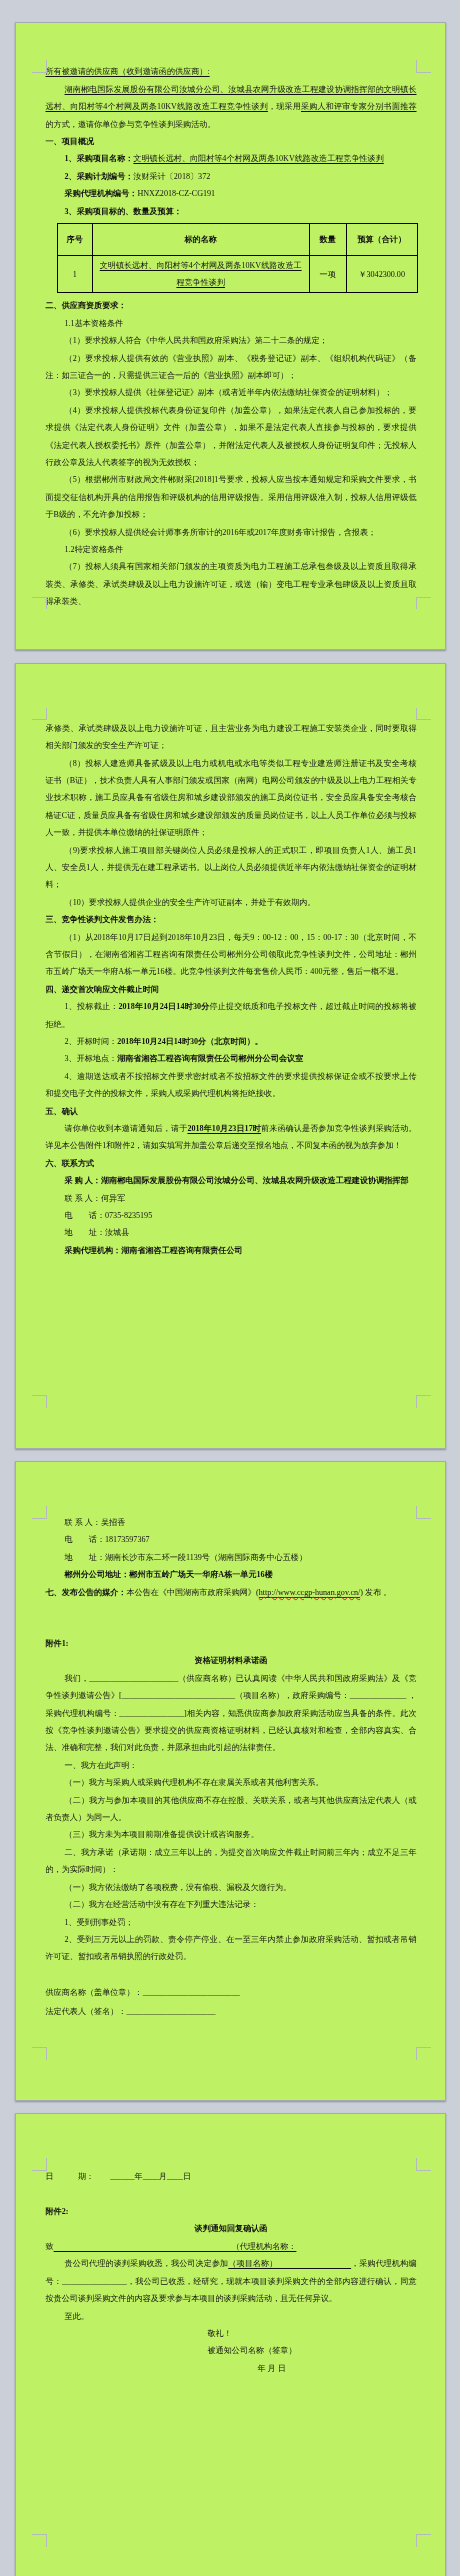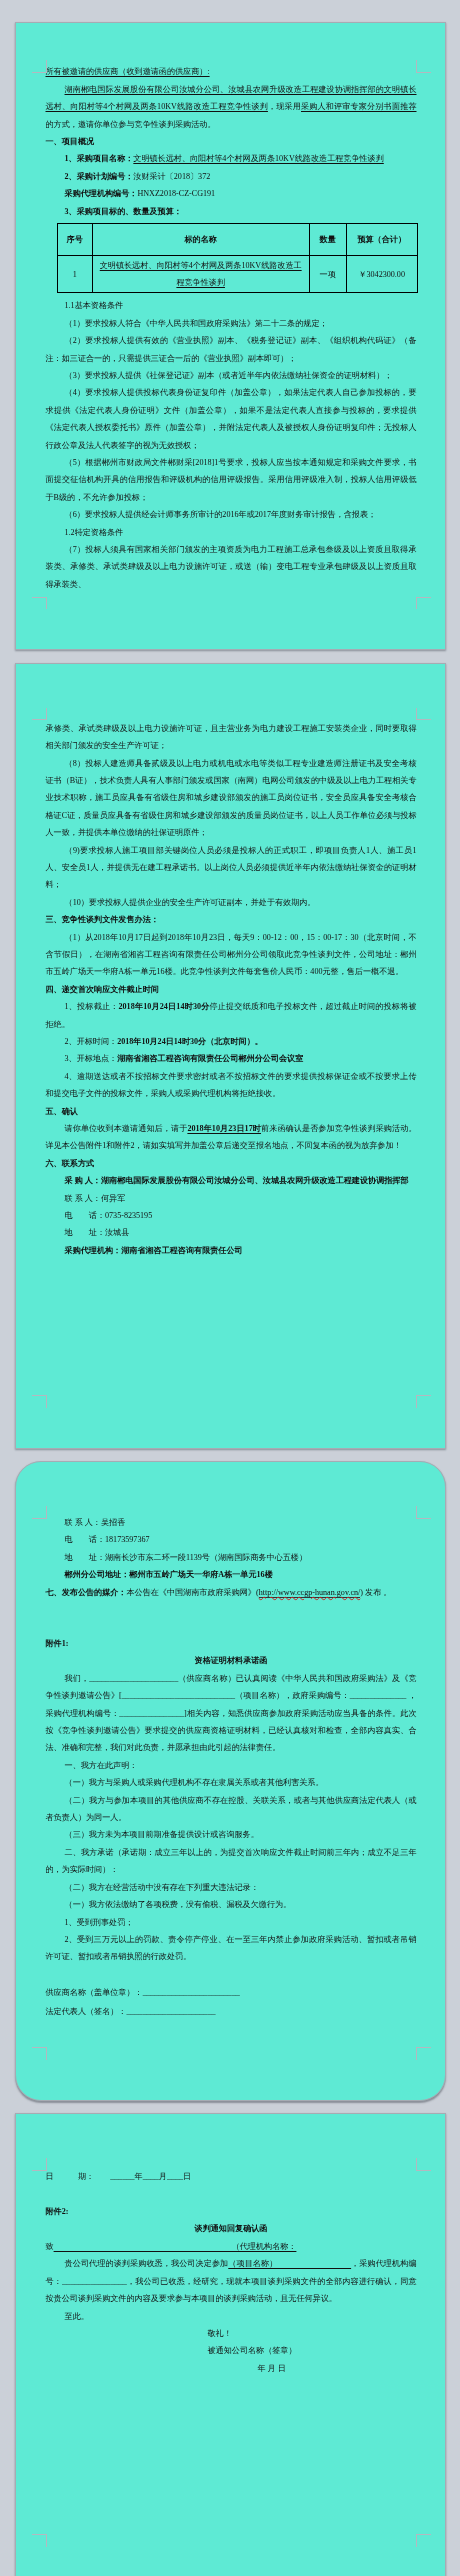--- a/index.html
+++ b/index.html
@@ -6,30 +6,30 @@
   body{
     width:460px;
     background:#cbd0d8;
     font-family:"Liberation Serif","DejaVu Serif",serif;
     color:#111;
   }
   .canvas{width:460px;padding:22.4px 0 11.2px 0;box-sizing:border-box;}
   .page{
     width:431px;
     margin:0 auto 12.3px auto;
-    background:#5eead4;
+    background:#bef264;
     border:0.6px solid #a6abb3;
     box-shadow:0 1.1px 1.7px rgba(60,65,75,.45);
     position:relative;
     box-sizing:border-box;
     overflow:hidden;
   }
   #page1{height:628px;}
   #page2{height:786px;}
-  #page3{height:640px;border-radius:26px;}
+  #page3{height:640px;}
   #page4{height:475px;margin-bottom:8px;}
   .content{
     padding:0 28px 0 30px;
     font-size:8.1px;
     line-height:17.4px;
     text-align:justify;
     word-break:break-all;
   }
   #page1 .content{padding-top:40px;}
   #page2 .content{padding-top:56px;}
@@ -109,20 +109,21 @@
           <th>预算（合计）</th>
         </tr>
         <tr>
           <td>1</td>
           <td><span class="u">文明镇长远村、向阳村等4个村网及两条10KV线路改造工程竞争性谈判</span></td>
           <td>一项</td>
           <td>￥3042300.00</td>
         </tr>
       </tbody>
         </table>
+      <p class="b">二、供应商资质要求：</p>
       <p class="ind">1.1基本资格条件</p>
       <p class="ind">（1）要求投标人符合《中华人民共和国政府采购法》第二十二条的规定；</p>
       <p class="ind">（2）要求投标人提供有效的《营业执照》副本、《税务登记证》副本、《组织机构代码证》（备注：如三证合一的，只需提供三证合一后的《营业执照》副本即可）；</p>
       <p class="ind">（3）要求投标人提供《社保登记证》副本（或者近半年内依法缴纳社保资金的证明材料）；</p>
       <p class="ind">（4）要求投标人提供投标代表身份证复印件（加盖公章），如果法定代表人自己参加投标的，要求提供《法定代表人身份证明》文件（加盖公章），如果不是法定代表人直接参与投标的，要求提供《法定代表人授权委托书》原件（加盖公章），并附法定代表人及被授权人身份证明复印件；无投标人行政公章及法人代表签字的视为无效授权；</p>
       <p class="ind">（5）根据郴州市财政局文件郴财采[2018]1号要求，投标人应当按本通知规定和采购文件要求，书面提交征信机构开具的信用报告和评级机构的信用评级报告。采用信用评级准入制，投标人信用评级低于B级的，不允许参加投标；</p>
       <p class="ind">（6）要求投标人提供经会计师事务所审计的2016年或2017年度财务审计报告，含报表；</p>
       <p class="ind">1.2特定资格条件</p>
       <p class="ind">（7）投标人须具有国家相关部门颁发的主项资质为电力工程施工总承包叁级及以上资质且取得承装类、承修类、承试类肆级及以上电力设施许可证，或送（输）变电工程专业承包肆级及以上资质且取得承装类、</p>
     </div>
@@ -168,22 +169,22 @@
       <p class="ind b">郴州分公司地址：郴州市五岭广场天一华府A栋一单元16楼</p>
       <p><span class="b">七、发布公告的媒介：</span><span>本公告在《中国湖南市政府采购网》(</span><span class="url">http://www.ccgp-hunan.gov.cn/</span><span>) 发布 。</span></p>
       <p class="b gap2">附件1:</p>
       <p class="b ctr">资格证明材料承诺函</p>
       <p class="ind">我们，______________________（供应商名称）已认真阅读《中华人民共和国政府采购法》及《竞争性谈判邀请公告》[____________________________（项目名称），政府采购编号：______________ ，采购代理机构编号：________________]相关内容，知悉供应商参加政府采购活动应当具备的条件。此次按《竞争性谈判邀请公告》要求提交的供应商资格证明材料，已经认真核对和检查，全部内容真实、合法、准确和完整，我们对此负责，并愿承担由此引起的法律责任。</p>
       <p class="ind">一、我方在此声明：</p>
       <p class="ind">（一）我方与采购人或采购代理机构不存在隶属关系或者其他利害关系。</p>
       <p class="ind">（二）我方与参加本项目的其他供应商不存在控股、关联关系，或者与其他供应商法定代表人（或者负责人）为同一人。</p>
       <p class="ind">（三）我方未为本项目前期准备提供设计或咨询服务。</p>
       <p class="ind">二、我方承诺（承诺期：成立三年以上的，为提交首次响应文件截止时间前三年内；成立不足三年的，为实际时间）：</p>
+      <p class="ind">（一）我方依法缴纳了各项税费，没有偷税、漏税及欠缴行为。</p>
       <p class="ind">（二）我方在经营活动中没有存在下列重大违法记录：</p>
-      <p class="ind">（一）我方依法缴纳了各项税费，没有偷税、漏税及欠缴行为。</p>
       <p class="ind">1、受到刑事处罚；</p>
       <p class="ind">2、受到三万元以上的罚款、责令停产停业、在一至三年内禁止参加政府采购活动、暂扣或者吊销许可证、暂扣或者吊销执照的行政处罚。</p>
       <p class="gap-sign sign-sp">供应商名称（盖单位章）：________________________</p>
       <p class="sign-sp">法定代表人（签名）：______________________</p>
     </div>
   </div>
 
   <div class="page" id="page4">
     <div class="mark m-tl"></div>
     <div class="mark m-tr"></div>

